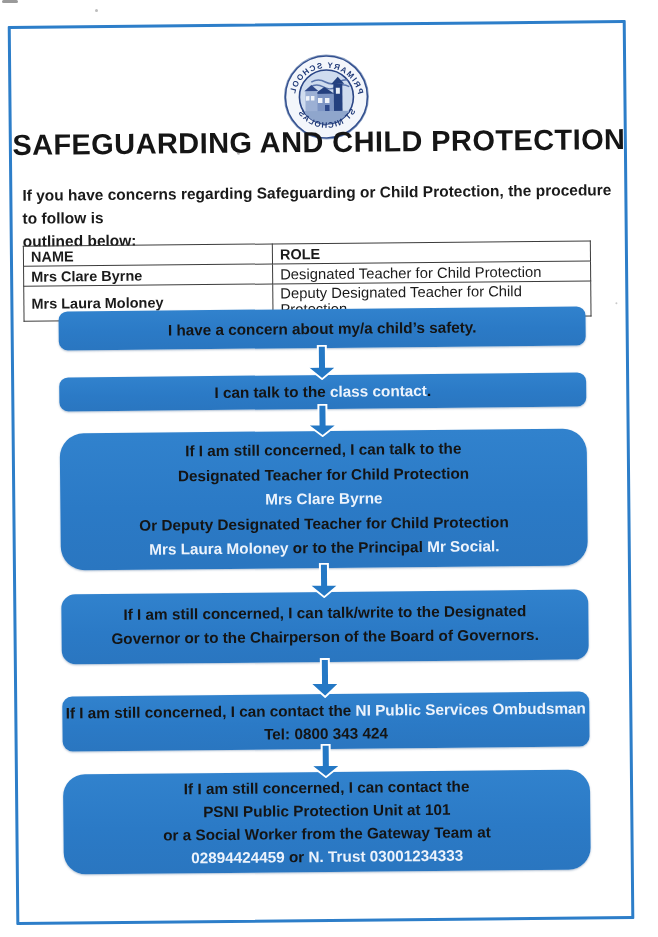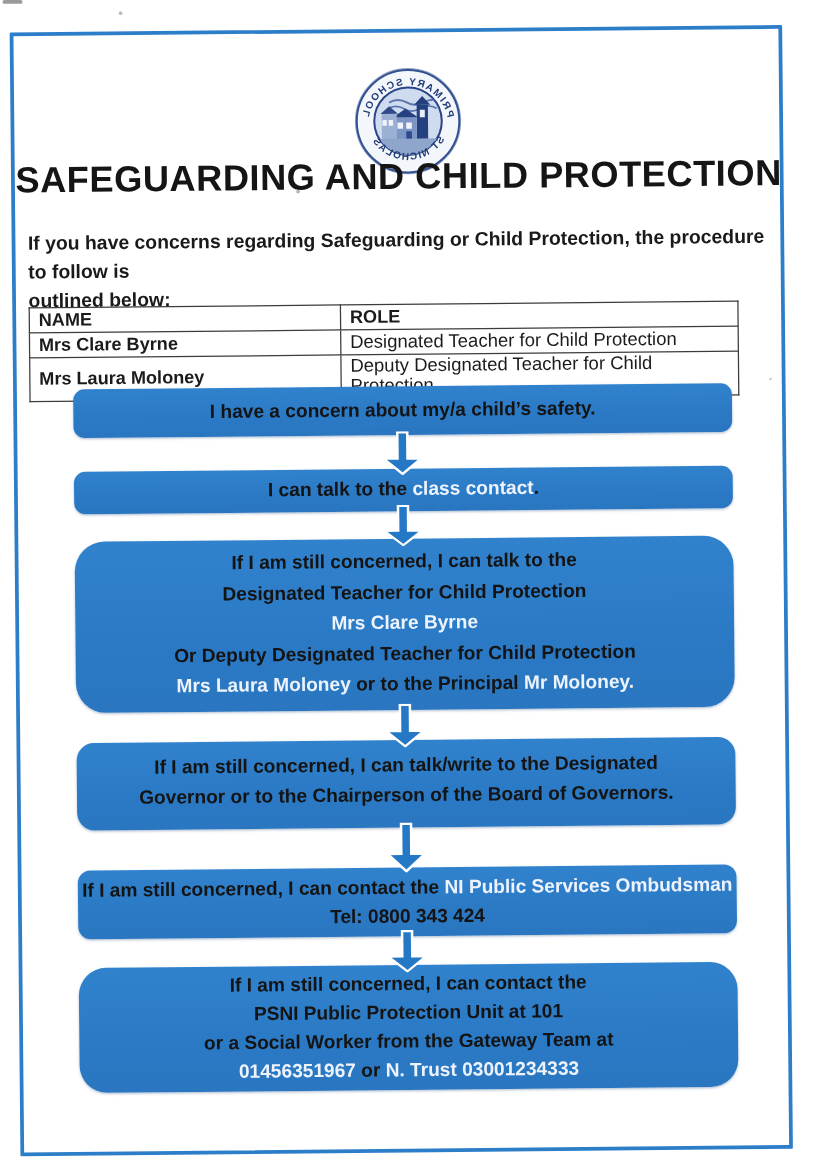--- a/index.html
+++ b/index.html
@@ -163,21 +163,21 @@
     <div class="fc-arrow arrow-1">
       <svg viewBox="0 0 36 40" preserveAspectRatio="none">
           <polygon points="14,1 22,1 22,25 33,25 18,39 3,25 14,25" fill="#2478c5" stroke="#ffffff" stroke-width="2"></polygon>
         </svg>
     </div>
     <div class="fc-box box-2">
         <div class="fc-line"><span class="seg-black">If I am still concerned, I can talk to the</span></div>
         <div class="fc-line"><span class="seg-black">Designated Teacher for Child Protection</span></div>
         <div class="fc-line"><span class="seg-white">Mrs Clare Byrne</span></div>
         <div class="fc-line"><span class="seg-black">Or Deputy Designated Teacher for Child Protection</span></div>
-        <div class="fc-line"><span class="seg-white">Mrs Laura Moloney</span><span class="seg-black"> or to the Principal </span><span class="seg-white">Mr Moloney.</span></div>
+        <div class="fc-line"><span class="seg-white">Mrs Laura Moloney</span><span class="seg-black"> or to the Principal </span><span class="seg-white">Mr Social.</span></div>
       </div>
     <div class="fc-arrow arrow-2">
       <svg viewBox="0 0 36 40" preserveAspectRatio="none">
           <polygon points="14,1 22,1 22,25 33,25 18,39 3,25 14,25" fill="#2478c5" stroke="#ffffff" stroke-width="2"></polygon>
         </svg>
     </div>
     <div class="fc-box box-3">
         <div class="fc-line"><span class="seg-black">If I am still concerned, I can talk/write to the Designated</span></div>
         <div class="fc-line"><span class="seg-black">Governor or to the Chairperson of the Board of Governors.</span></div>
       </div>
@@ -192,16 +192,16 @@
       </div>
     <div class="fc-arrow arrow-4">
       <svg viewBox="0 0 36 40" preserveAspectRatio="none">
           <polygon points="14,1 22,1 22,25 33,25 18,39 3,25 14,25" fill="#2478c5" stroke="#ffffff" stroke-width="2"></polygon>
         </svg>
     </div>
     <div class="fc-box box-5">
         <div class="fc-line"><span class="seg-black">If I am still concerned, I can contact the</span></div>
         <div class="fc-line"><span class="seg-black">PSNI Public Protection Unit at 101</span></div>
         <div class="fc-line"><span class="seg-black">or a Social Worker from the Gateway Team at</span></div>
-        <div class="fc-line"><span class="seg-white">01456351967</span><span class="seg-black"> or </span><span class="seg-white">N. Trust 03001234333</span></div>
+        <div class="fc-line"><span class="seg-white">02894424459</span><span class="seg-black"> or </span><span class="seg-white">N. Trust 03001234333</span></div>
       </div>
   </div>
 </div>
 
 </body></html>

